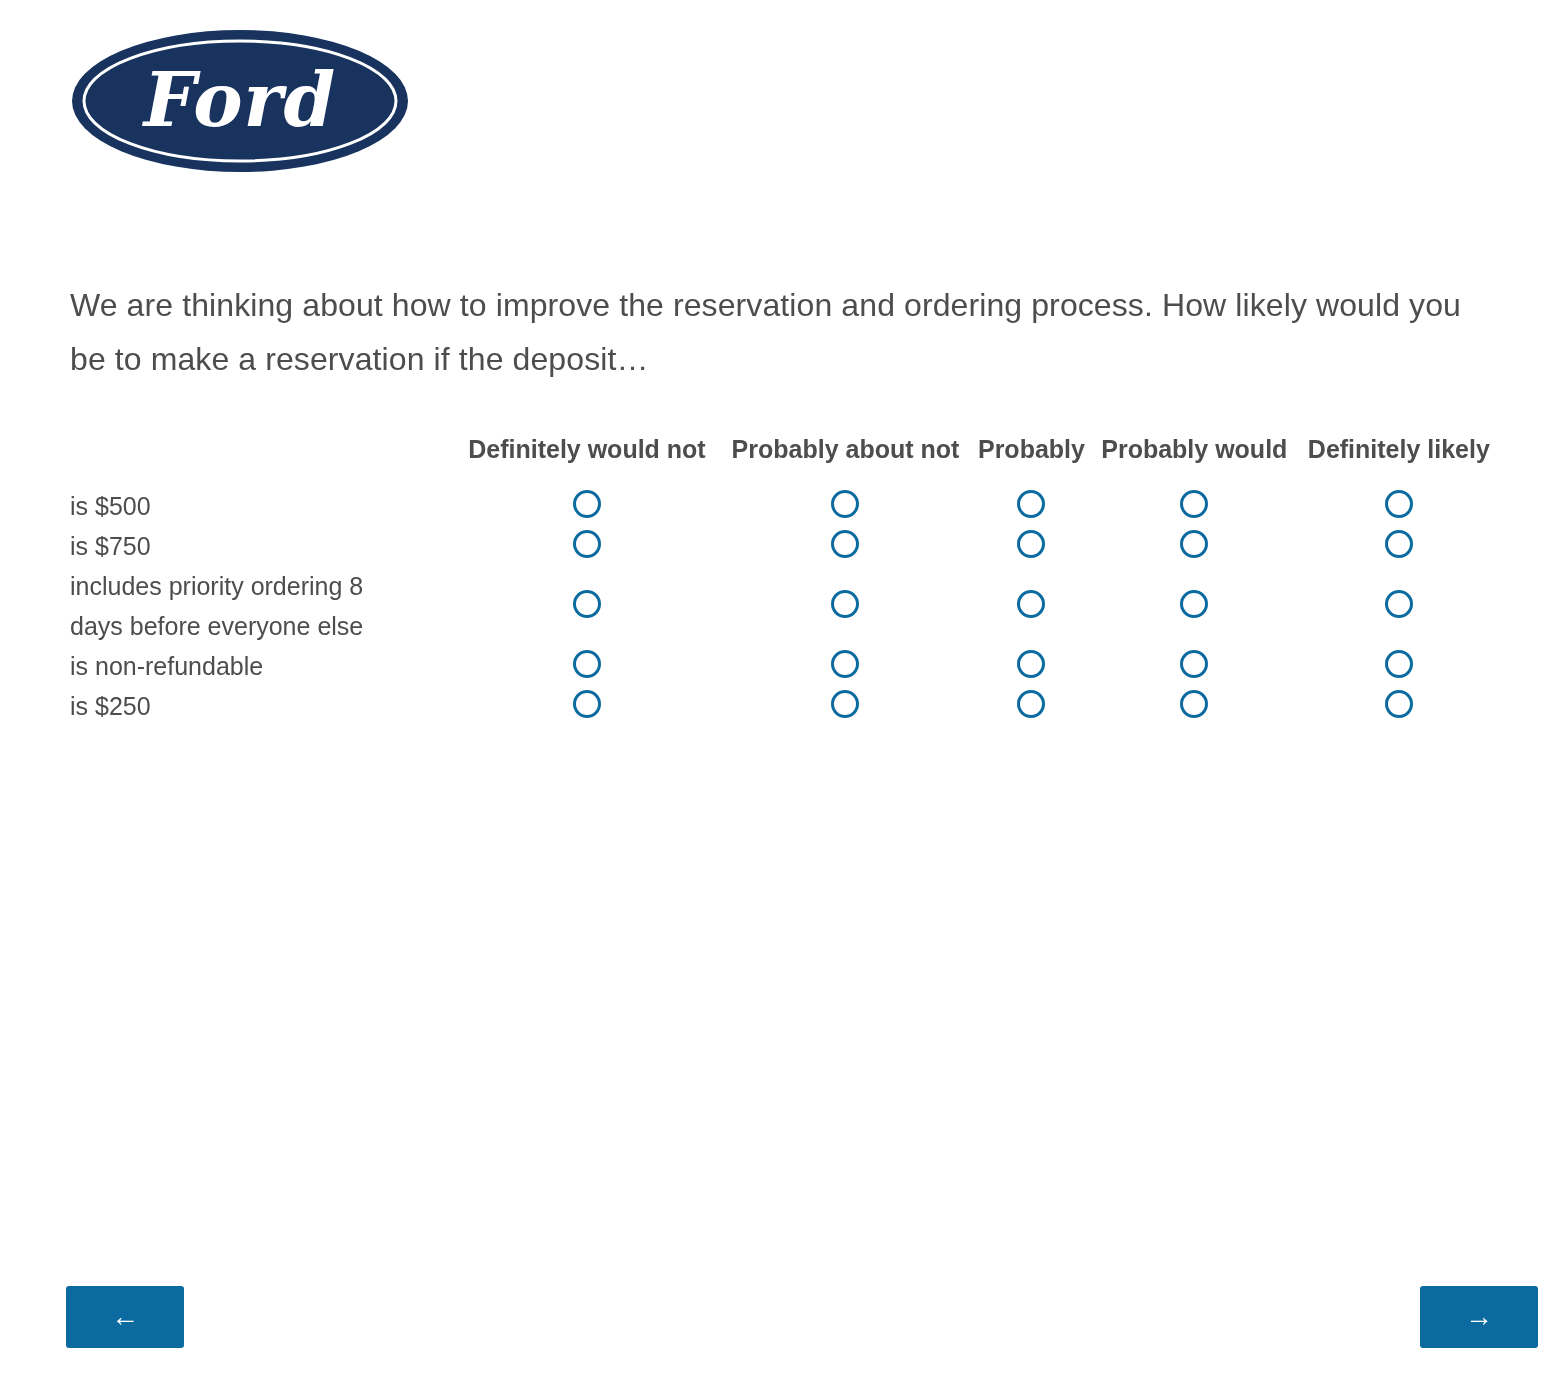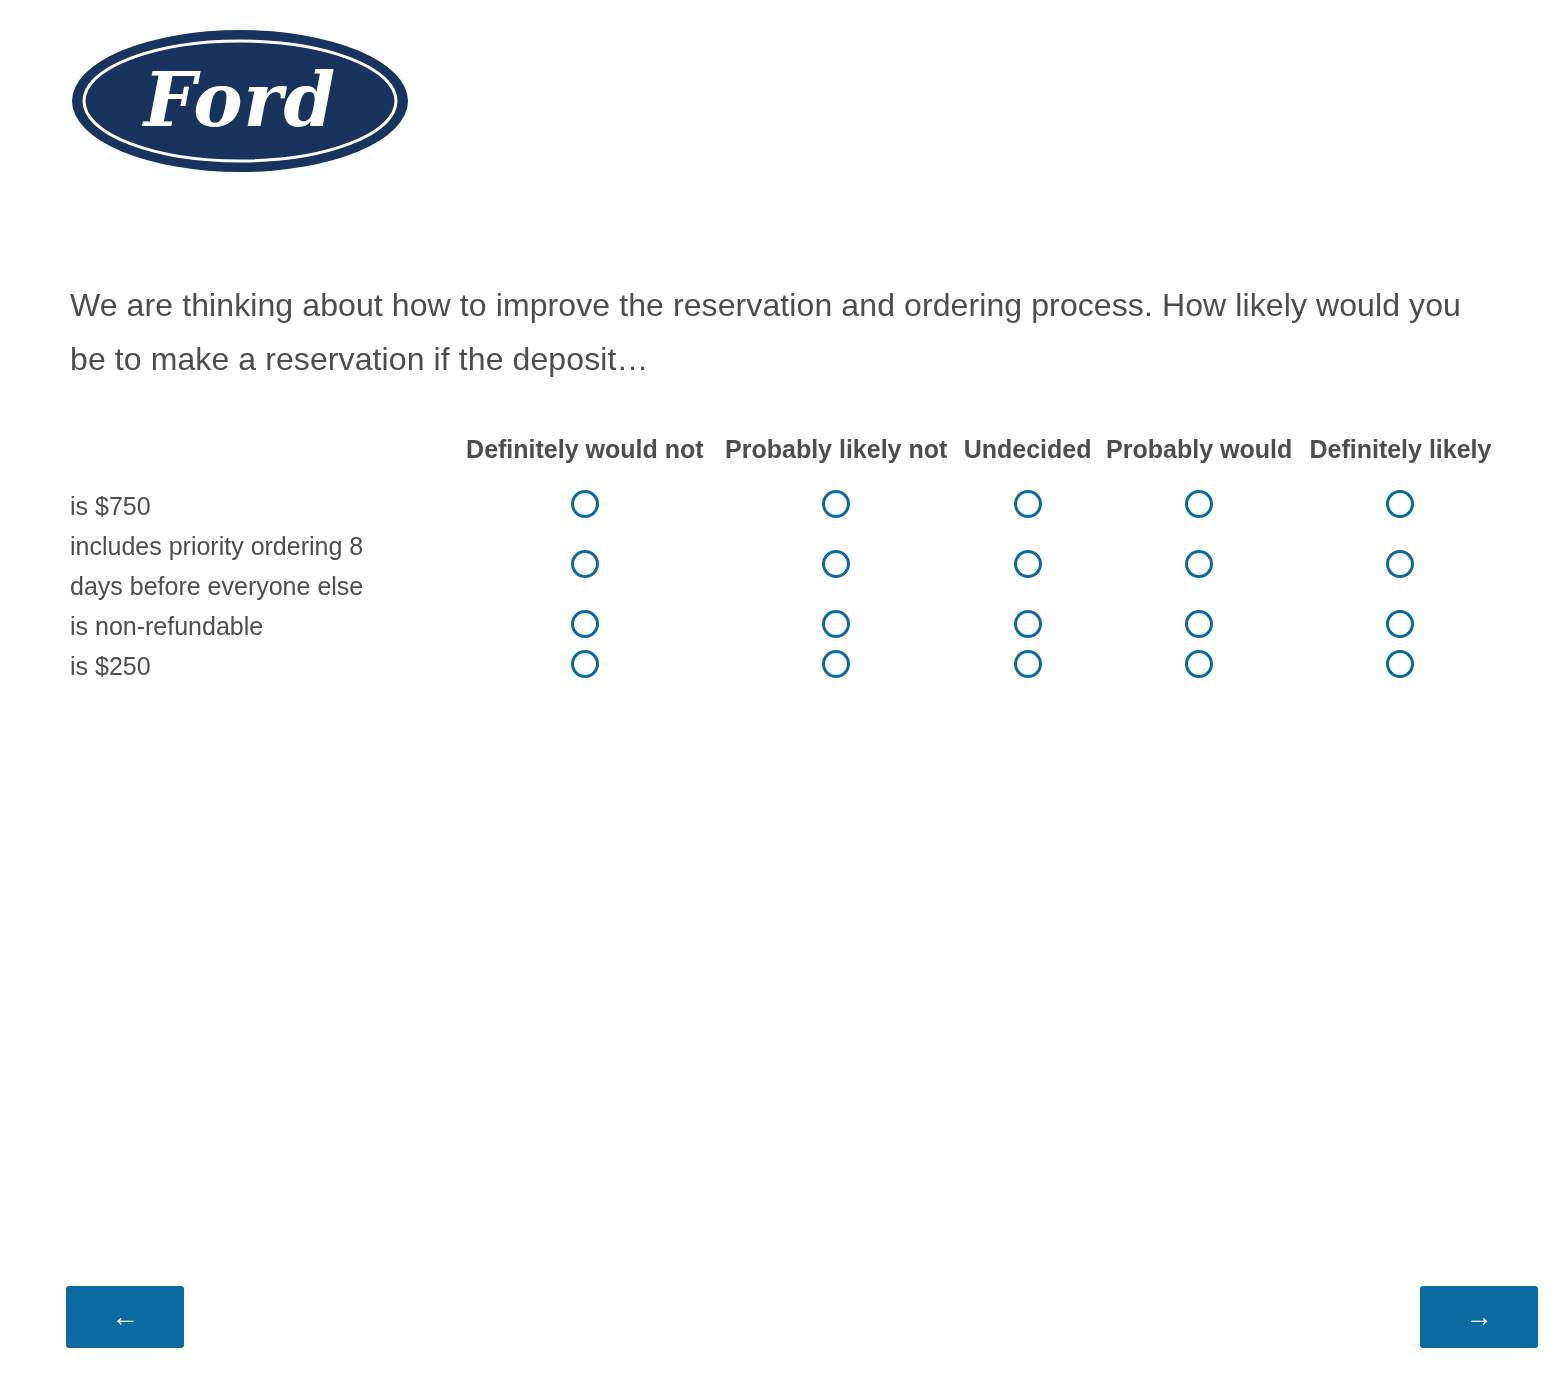--- a/index.html
+++ b/index.html
@@ -134,29 +134,39 @@
     </svg>
   </div>
 
   <div class="question">We are thinking about how to improve the reservation and ordering process. How likely would you be to make a reservation if the deposit…</div>
 
   <table class="matrix">
     <thead>
       <tr>
         <th class="col-label"></th>
         <th class="opt-head">Definitely would not</th>
-        <th class="opt-head">Probably likely not</th>
-        <th class="opt-head">Undecided</th>
+        <th class="opt-head">Probably about not</th>
+        <th class="opt-head">Probably</th>
         <th class="opt-head">Probably would</th>
         <th class="opt-head">Definitely likely</th>
       </tr>
     </thead>
     <tbody>
       <tr>
         <td class="row-label">
+            <span class="row-label-inner">is $500</span>
+          </td>
+        <td class="cell"><span class="radio"></span></td>
+        <td class="cell"><span class="radio"></span></td>
+        <td class="cell"><span class="radio"></span></td>
+        <td class="cell"><span class="radio"></span></td>
+        <td class="cell"><span class="radio"></span></td>
+      </tr>
+      <tr>
+        <td class="row-label">
             <span class="row-label-inner">is $750</span>
           </td>
         <td class="cell"><span class="radio"></span></td>
         <td class="cell"><span class="radio"></span></td>
         <td class="cell"><span class="radio"></span></td>
         <td class="cell"><span class="radio"></span></td>
         <td class="cell"><span class="radio"></span></td>
       </tr>
       <tr>
         <td class="row-label">

